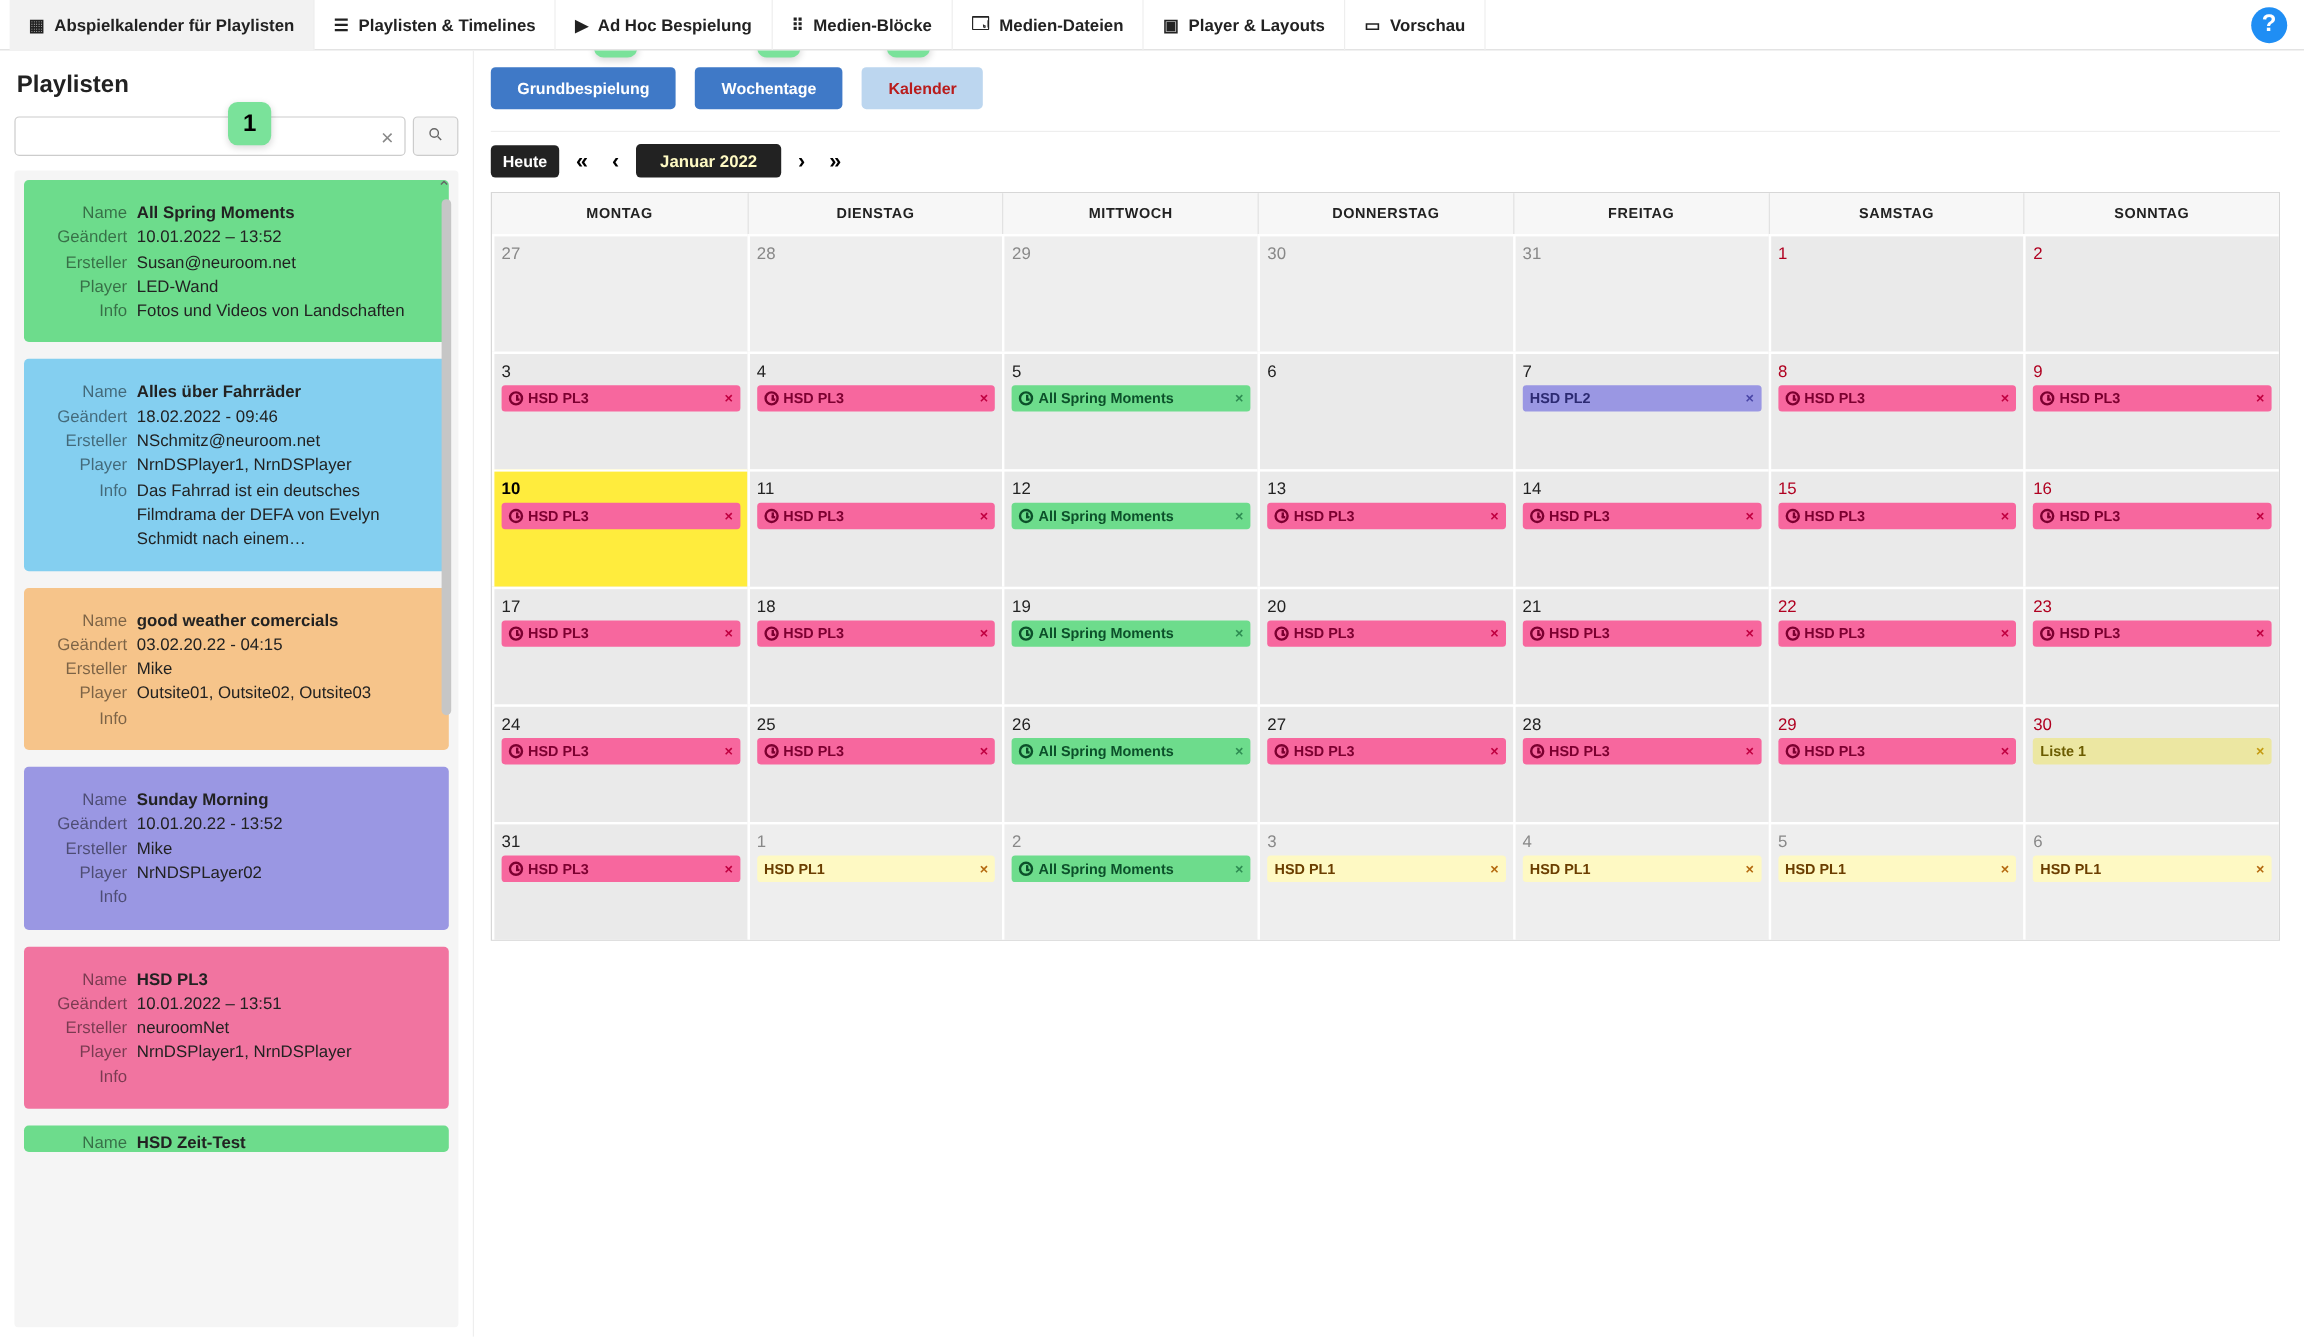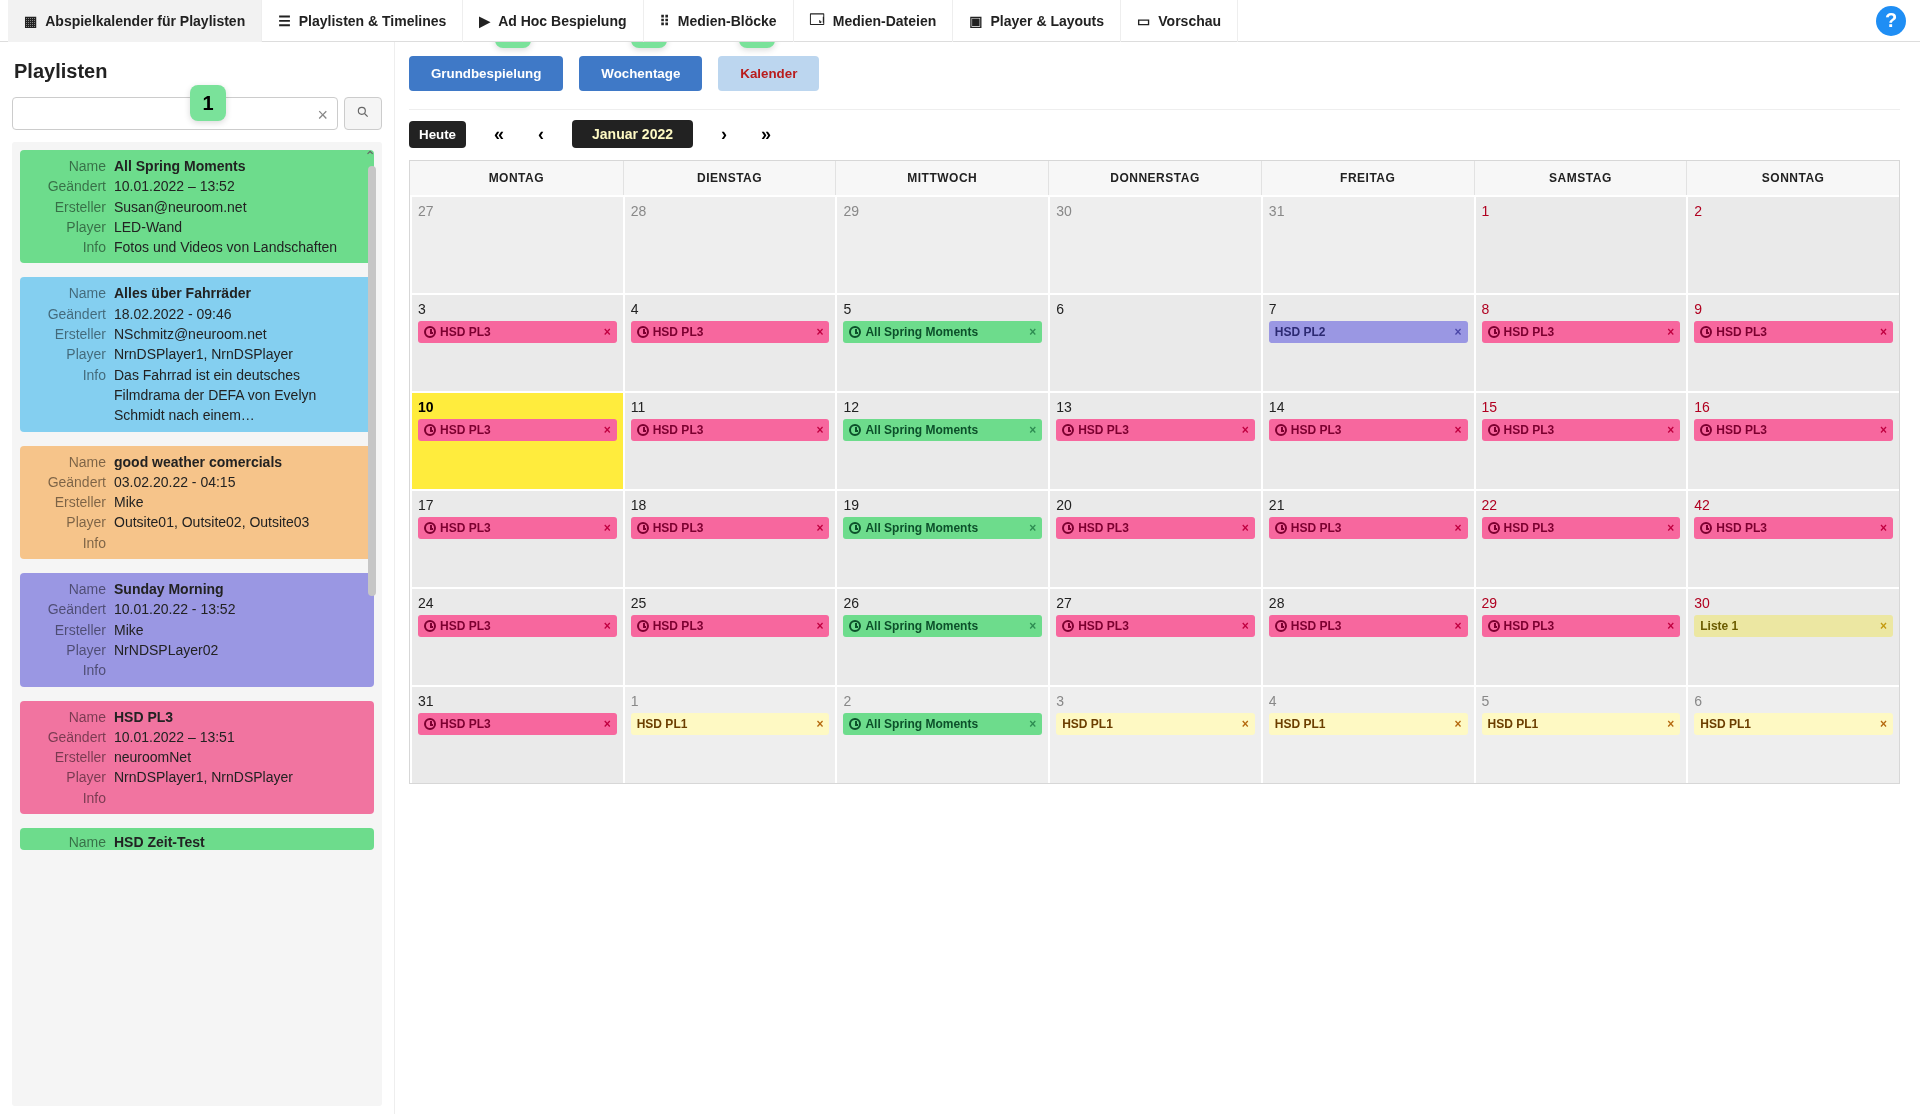--- a/index.html
+++ b/index.html
@@ -15,39 +15,39 @@
   .sidebar h2 { font-size:20px; font-weight:700; margin:8px 0 14px 2px; }
   .searchrow { display:flex; gap:6px; margin-bottom:12px; position:relative; }
   .searchbox { flex:1; border:1px solid #ccc; border-radius:4px; padding:8px 30px 8px 10px; position:relative; }
   .clearbtn { position:absolute; right:54px; top:8px; border:none; background:transparent; color:#888; font-size:18px; cursor:pointer; }
   .searchbtn { width:38px; border:1px solid #ccc; border-radius:4px; background:#f5f5f5; cursor:pointer; }
 
   .list-wrap { background:#f5f5f5; padding:8px; border-radius:3px; position:relative; overflow-y:auto; height:calc(100vh - 150px);}
   .scroll-up { position:absolute; right:6px; top:6px; color:#666; font-size:14px; }
   .scroll-thumb { position:absolute; right:6px; top:24px; width:8px; height:430px; background:#c6c6c6; border-radius:4px; }
 
-  .card { border-radius:4px; padding:6px 12px; margin-bottom:14px; font-size:14px; line-height:1.45; }
+  .card { border-radius:4px; padding:17px 12px; margin-bottom:14px; font-size:14px; line-height:1.45; }
   .card.green  { background:#6ddc8c; }
   .card.blue   { background:#84cff0; }
   .card.orange { background:#f6c48a; }
   .card.purple { background:#9a97e3; }
   .card.pink   { background:#f174a0; }
   .card .row { display:flex; }
   .card .k { color:#2a4030; width:74px; text-align:right; margin-right:8px; font-weight:400; opacity:.9; }
   .card .k.dim { color:rgba(0,0,0,.55); }
   .card .v { flex:1; font-weight:600; color:#222; }
   .card .v.reg { font-weight:400; }
 
   .content { flex:1; padding:10px 20px 20px 14px; overflow:auto;}
   .pillrow { display:flex; gap:16px; margin:4px 0 18px 0; align-items:center; }
   .pill { border:none; color:#fff; padding:10px 22px; border-radius:4px; font-weight:700; cursor:pointer; }
   .pill.blue { background:#3f79c7; }
   .pill.light { background:#bcd6ef; color:#b91c1c; }
 
-  .navbar { display:flex; align-items:center; gap:22px; margin-bottom:12px; }
+  .navbar { display:flex; align-items:center; gap:8px; margin-bottom:12px; }
   .btn-dk { background:#222; color:#fff; border:none; border-radius:4px; padding:6px 10px; font-weight:700; cursor:pointer; }
   .monthlbl { background:#222; color:#fef9c3; border-radius:4px; padding:6px 20px; font-weight:700; }
   .arrow { background:transparent; border:none; font-size:18px; font-weight:900; cursor:pointer; padding:2px 6px; color:#000; }
 
   .cal { border:1px solid #d7d7d7; }
   .dayhead { display:grid; grid-template-columns:repeat(7,1fr); background:#f7f7f7; }
   .dayhead div { text-align:center; font-weight:800; padding:10px 0; border-left:1px solid #e2e2e2; color:#222; font-size:12px; letter-spacing:.5px;}
   .dayhead div:first-child{border-left:none;text-align:center;}
   .weeks { display:grid; grid-template-columns:repeat(7,1fr); }
   .cell { min-height:98px; background:#eee; border-top:2px solid #fff; border-left:2px solid #fff; padding:6px 6px; }
@@ -448,21 +448,21 @@
           </div>
           <div class="cell inmonth wk">
             <div class="dn">22</div>
             <div class="chip pink">
               <span class="clock"></span>
               <span>HSD PL3</span>
               <span class="x">×</span>
             </div>
           </div>
           <div class="cell inmonth wk">
-            <div class="dn">42</div>
+            <div class="dn">23</div>
             <div class="chip pink">
               <span class="clock"></span>
               <span>HSD PL3</span>
               <span class="x">×</span>
             </div>
           </div>
           <div class="cell inmonth">
             <div class="dn">24</div>
             <div class="chip pink">
               <span class="clock"></span>

